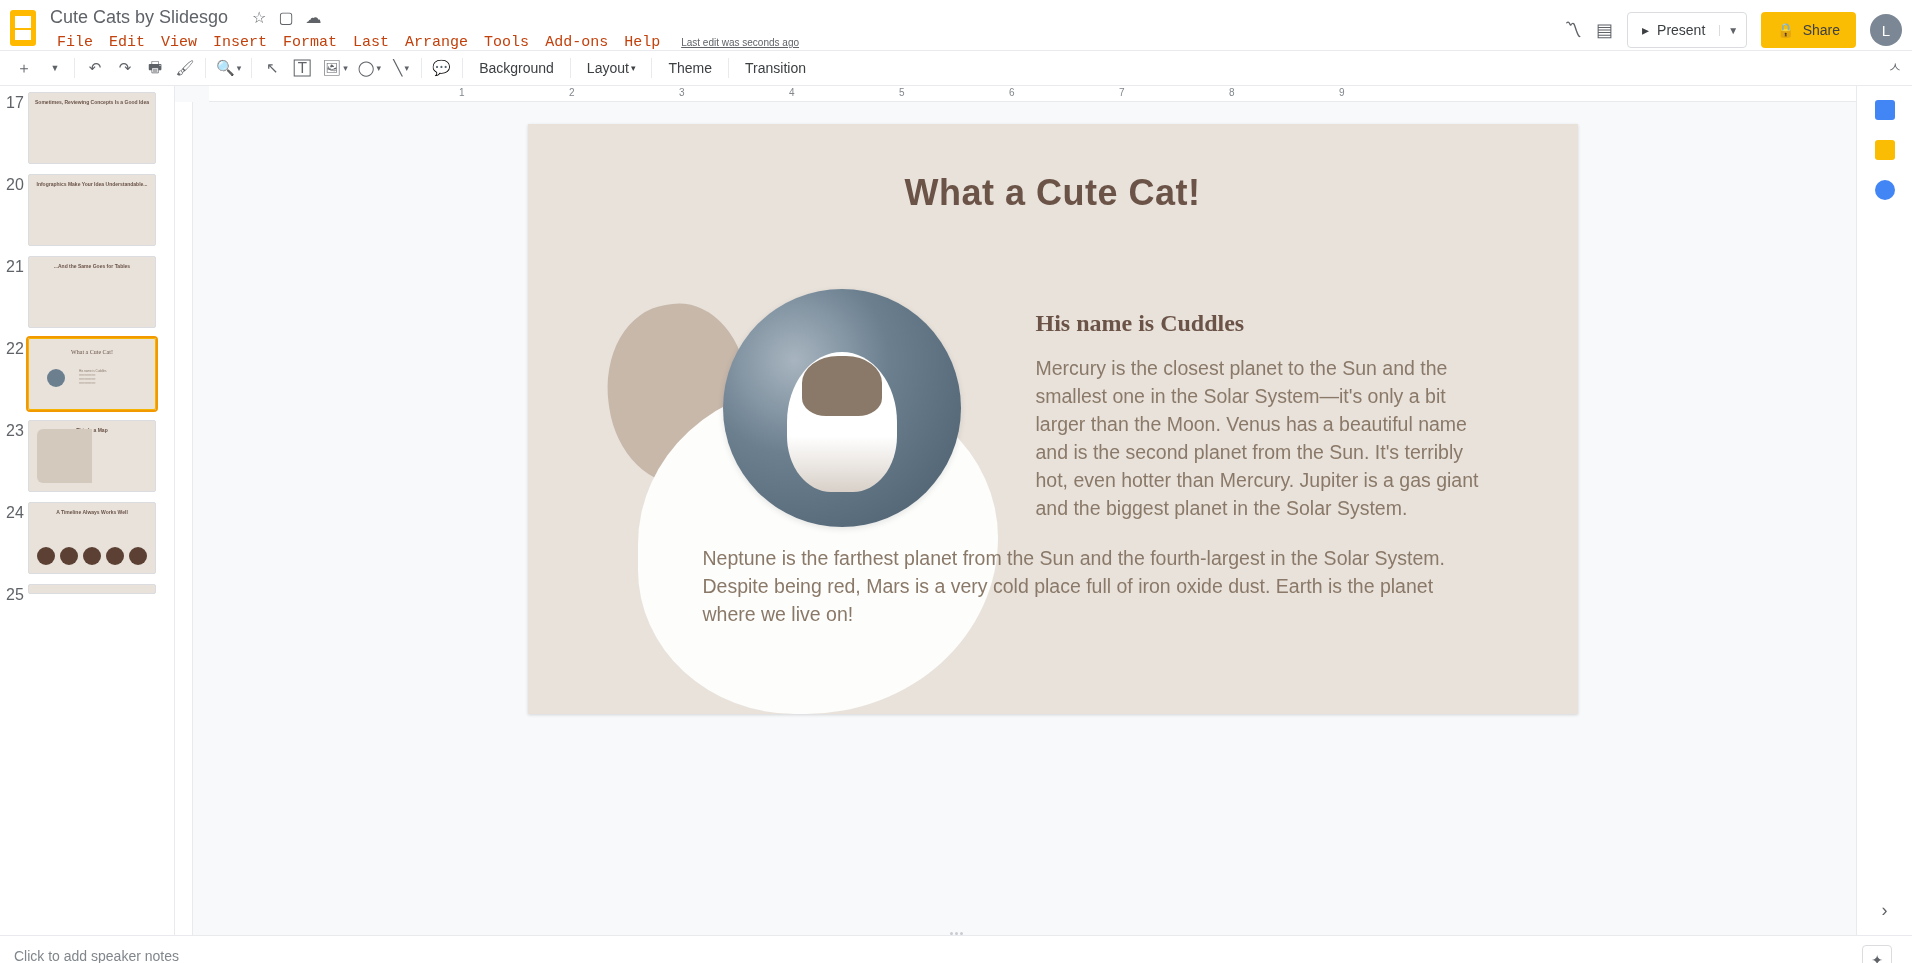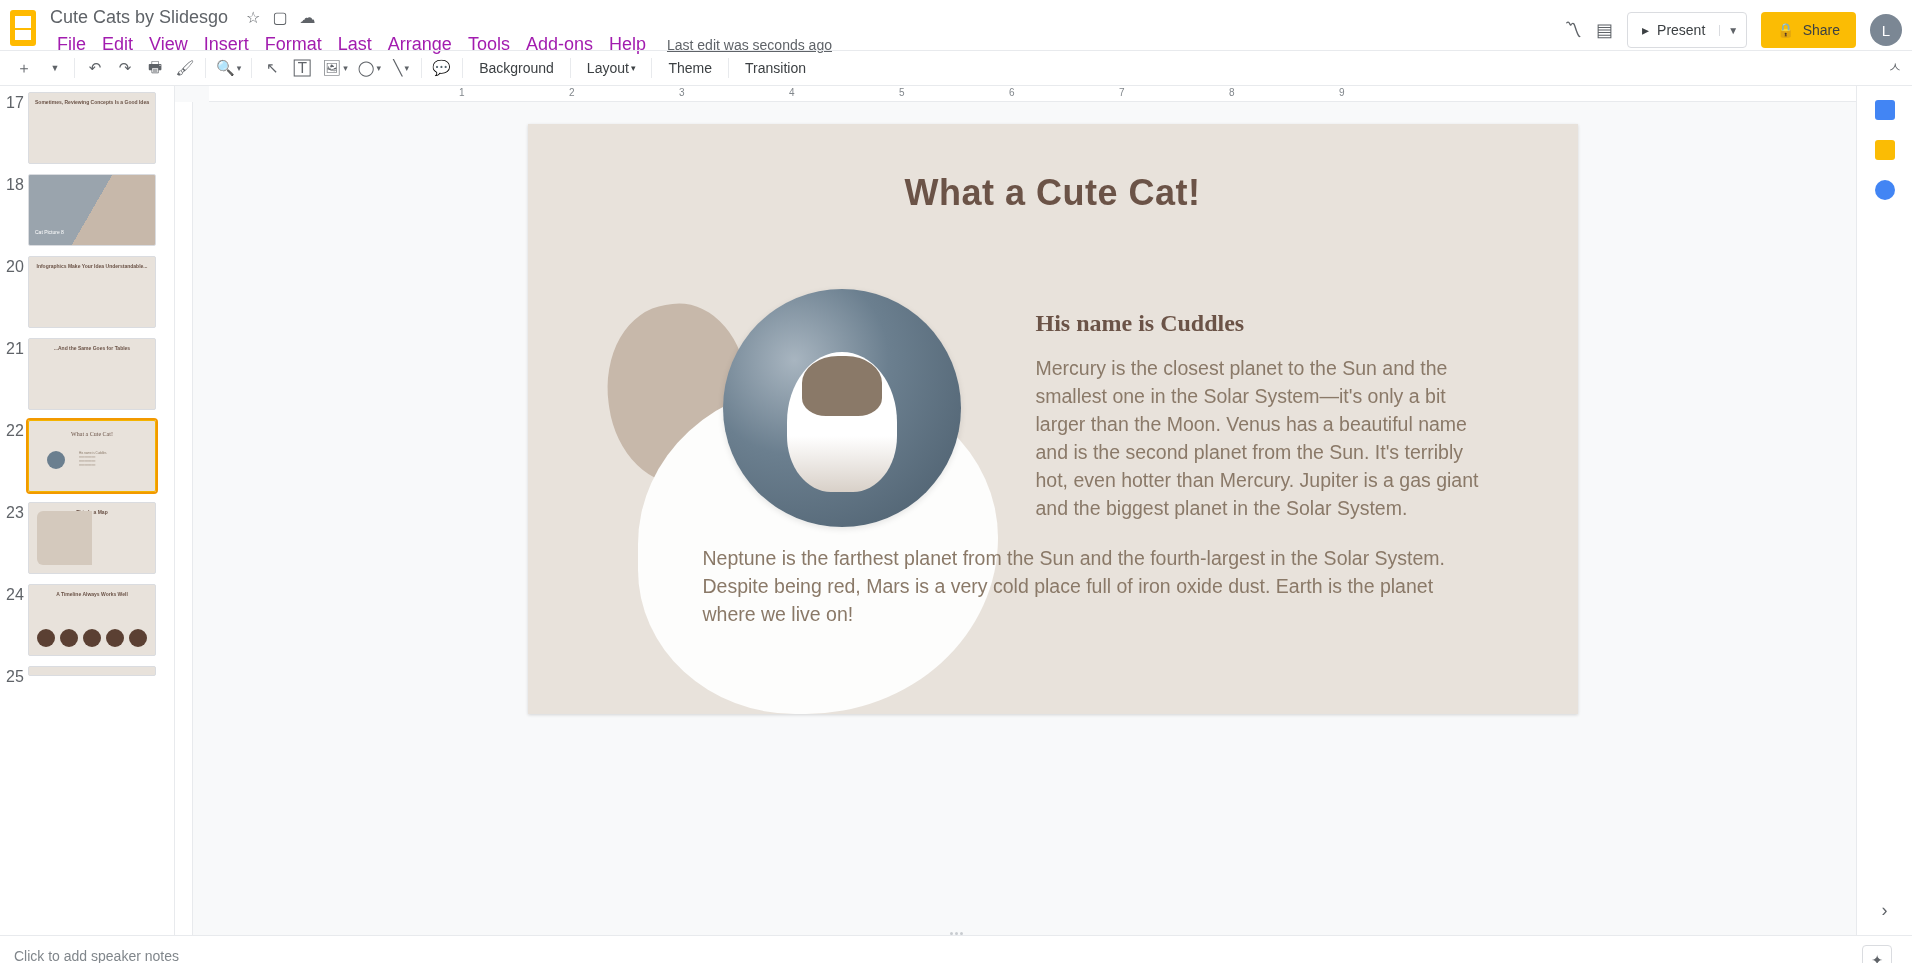--- a/index.html
+++ b/index.html
@@ -4,27 +4,27 @@
 <style>
 * { margin:0; padding:0; box-sizing:border-box; font-family:Arial,Helvetica,sans-serif; }
 body { background:#fff; overflow:hidden; height:963px; width:1912px; position:relative; }
 
 
 .header { display:flex; align-items:flex-start; padding:6px 10px 0 10px; height:50px; }
 .logo { width:26px; height:36px; background:#ffba00; border-radius:3px; margin-right:14px; position:relative; margin-top:4px; }
 .logo::before { content:""; position:absolute; left:5px; top:6px; width:16px; height:12px; background:#fff; }
 .logo::after { content:""; position:absolute; left:5px; top:20px; width:16px; height:10px; background:#fff; }
 .titlearea { flex:1; }
-.titlerow { display:flex; align-items:center; gap:18px; height:22px; }
+.titlerow { display:flex; align-items:center; gap:24px; height:22px; }
 .doctitle { font-size:18px; color:#5f6368; letter-spacing:0; }
 .titleicons { display:flex; gap:12px; color:#5f6368; }
 .titleicons span { font-size:16px; cursor:pointer; }
 .menubar { display:flex; gap:2px; margin-top:2px; align-items:center; }
-.menubar .mi { padding:4px 7px; font-size:18px; color:#a21caf; cursor:pointer; border-radius:3px; }
-.lastedit { color:#5f6368; font-size:14px; text-decoration:underline; margin-left:12px; cursor:pointer; }
+.menubar .mi { padding:4px 7px; font-size:15px; color:#c2410c; cursor:pointer; border-radius:3px;font-family:Liberation Mono, monospace; }
+.lastedit { color:#5f6368; font-size:10px; text-decoration:underline; margin-left:12px; cursor:pointer; }
 .headerright { display:flex; align-items:center; gap:14px; margin-top:6px; }
 .hricon { color:#5f6368; font-size:18px; cursor:pointer; }
 .presentbtn { display:flex; align-items:center; border:1px solid #dadce0; border-radius:4px; height:36px; cursor:pointer; }
 .presentbtn .pmain { display:flex; align-items:center; gap:8px; padding:0 14px; font-size:14px; color:#3c4043; }
 .presentbtn .pdrop { border-left:1px solid #dadce0; padding:0 8px; font-size:10px; color:#5f6368; }
 .sharebtn { background:#fbbc04; color:#3c4043; font-weight:500; font-size:14px; padding:0 16px; height:36px; border-radius:4px; display:flex; align-items:center; gap:8px; cursor:pointer; }
 .avatar { width:32px; height:32px; border-radius:50%; background:#7b8794; color:#fff; display:flex; align-items:center; justify-content:center; font-size:15px; cursor:pointer; }
 
 
 .toolbar { height:36px; border-top:1px solid #e8eaed; border-bottom:1px solid #e8eaed; display:flex; align-items:center; padding:0 10px; gap:2px; position:relative; }
@@ -170,26 +170,20 @@
 <div class="body">
 
   <div class="filmstrip">
     <div class="slidewrap">
         <div class="slidenum">17</div>
       <div class="thumb">
           <div class="thumbtitle">Sometimes, Reviewing Concepts Is a Good Idea</div>
         </div>
       </div>
     <div class="slidewrap">
-        <div class="slidenum">18</div>
-      <div class="thumb" style="background:linear-gradient(120deg,#9aa4ad 50%,#c7b8aa 50%)">
-          <div style="position:absolute;left:6px;bottom:10px;color:#fff;font-size:5px">Cat Picture 8</div>
-        </div>
-      </div>
-    <div class="slidewrap">
         <div class="slidenum">20</div>
       <div class="thumb">
           <div class="thumbtitle">Infographics Make Your Idea Understandable...</div>
         </div>
       </div>
     <div class="slidewrap">
         <div class="slidenum">21</div>
       <div class="thumb">
           <div class="thumbtitle">...And the Same Goes for Tables</div>
         </div>

